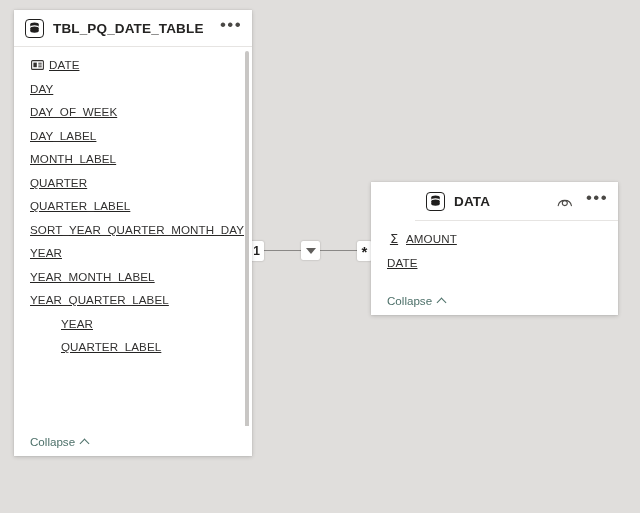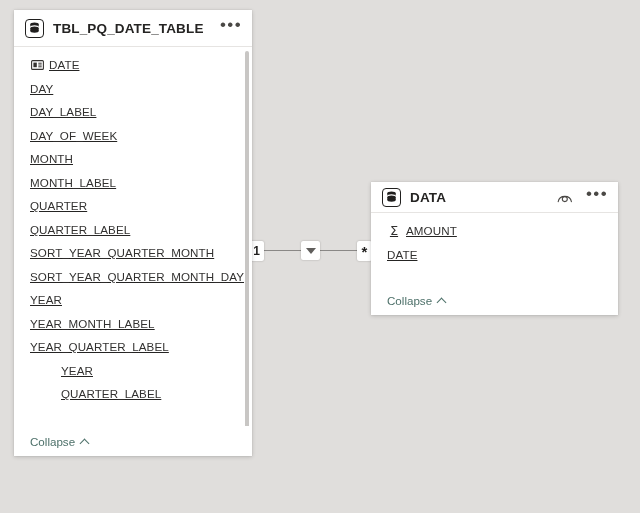--- a/index.html
+++ b/index.html
@@ -267,39 +267,33 @@
               <rect x="7.3" y="4.5" width="3.4" height="1" fill="#353230"></rect>
               <rect x="7.3" y="6.3" width="3.4" height="1" fill="#353230"></rect>
             </svg>
           </span>
           <span class="field-label">DATE</span>
         </div>
         <div class="field-row ind-1">
           <span class="field-label">DAY</span>
         </div>
         <div class="field-row ind-1">
+          <span class="field-label">DAY_OF_WEEK</span>
+        </div>
+        <div class="field-row ind-1">
           <span class="field-label">DAY_LABEL</span>
         </div>
         <div class="field-row ind-1">
-          <span class="field-label">DAY_OF_WEEK</span>
-        </div>
-        <div class="field-row ind-1">
-          <span class="field-label">MONTH</span>
-        </div>
-        <div class="field-row ind-1">
           <span class="field-label">MONTH_LABEL</span>
         </div>
         <div class="field-row ind-1">
           <span class="field-label">QUARTER</span>
         </div>
         <div class="field-row ind-1">
           <span class="field-label">QUARTER_LABEL</span>
-        </div>
-        <div class="field-row ind-1">
-          <span class="field-label">SORT_YEAR_QUARTER_MONTH</span>
         </div>
         <div class="field-row ind-1">
           <span class="field-label">SORT_YEAR_QUARTER_MONTH_DAY</span>
         </div>
         <div class="field-row ind-1">
           <span class="field-label">YEAR</span>
         </div>
         <div class="field-row ind-1">
           <span class="field-label">YEAR_MONTH_LABEL</span>
         </div>
@@ -317,21 +311,21 @@
     <div class="card-footer">
       <span class="collapse-link">
         <span>Collapse</span>
         <span class="chev-up"></span>
       </span>
     </div>
   </div>
 
   <div class="card" style="left:371px; top:182px; width:247px; height:133px;">
 
-    <div class="card-header" style="height:31px;">
+    <div class="card-header" style="height:39px;margin-left:44px;">
       <span class="tbl-icon">
         <svg width="11" height="12" viewBox="0 0 11 12" aria-hidden="true">
           <ellipse cx="5.5" cy="2.1" rx="4.2" ry="1.7" fill="#201f1e"></ellipse>
           <rect x="1.3" y="2.1" width="8.4" height="2.6" fill="#201f1e"></rect>
           <ellipse cx="5.5" cy="4.9" rx="4.2" ry="1.6" fill="#ffffff"></ellipse>
           <ellipse cx="5.5" cy="6.2" rx="4.2" ry="1.7" fill="#201f1e"></ellipse>
           <rect x="1.3" y="6.2" width="8.4" height="2.8" fill="#201f1e"></rect>
           <ellipse cx="5.5" cy="9.1" rx="4.2" ry="1.7" fill="#201f1e"></ellipse>
         </svg>
       </span>

